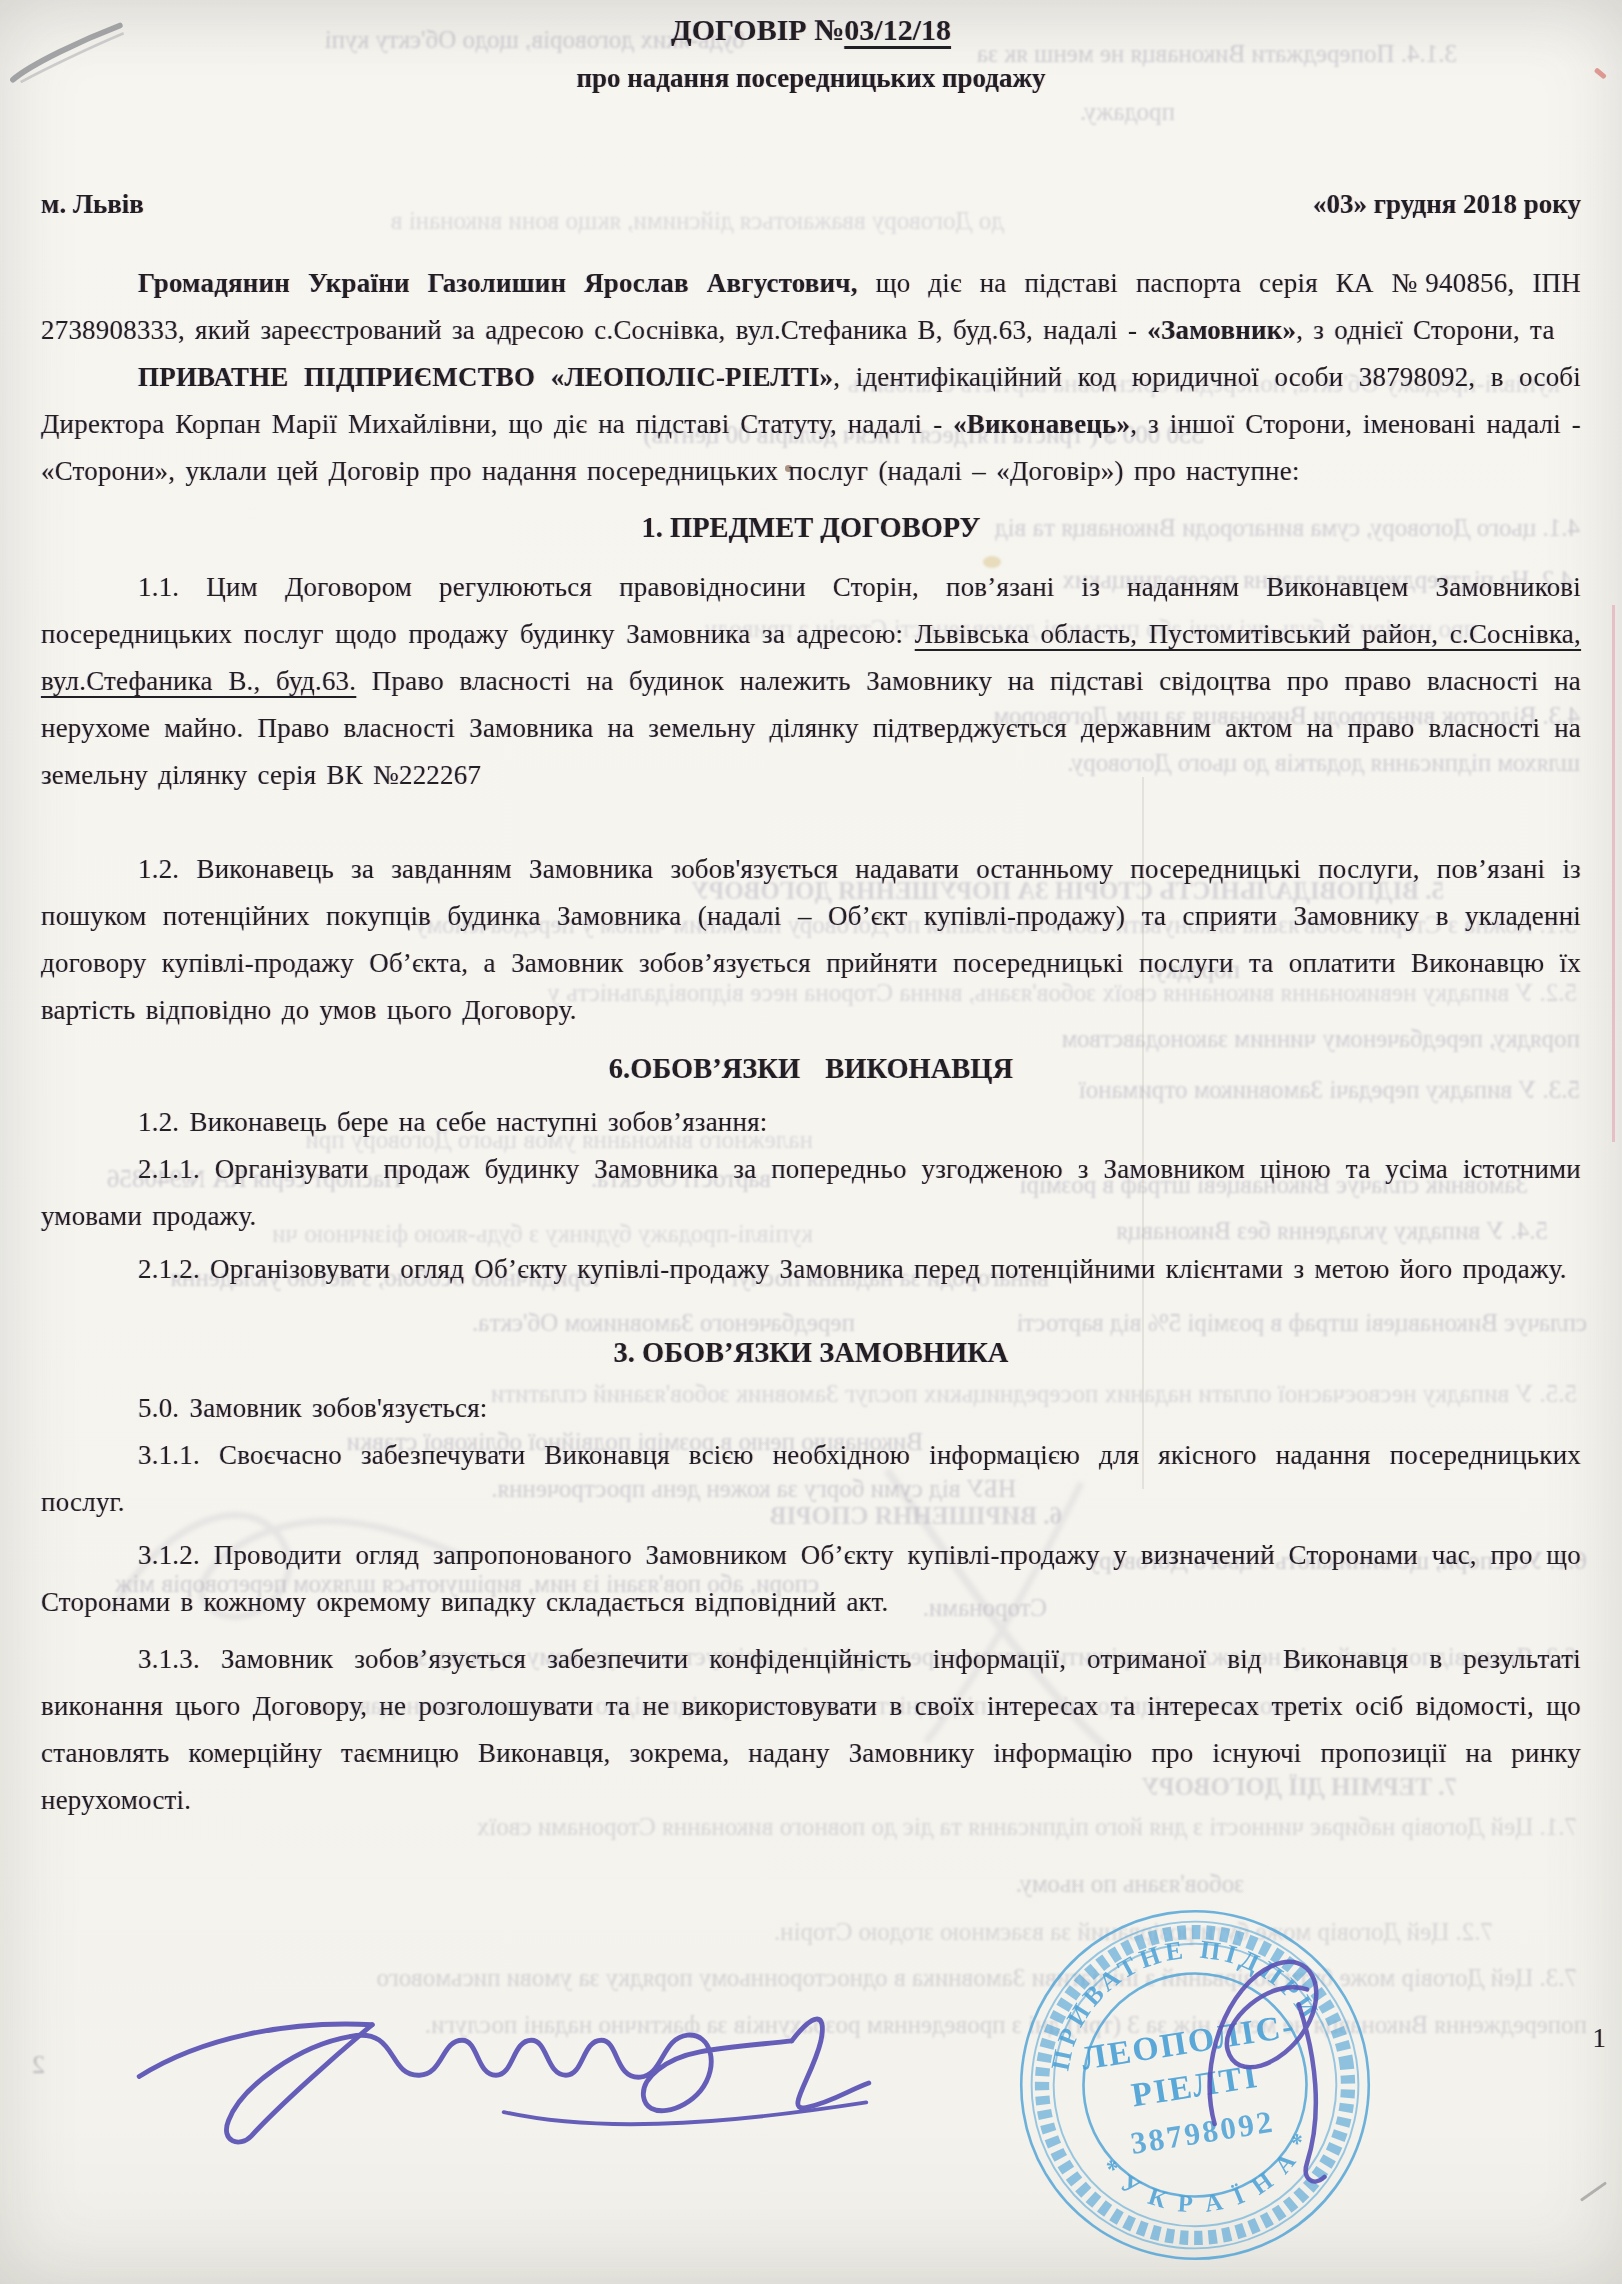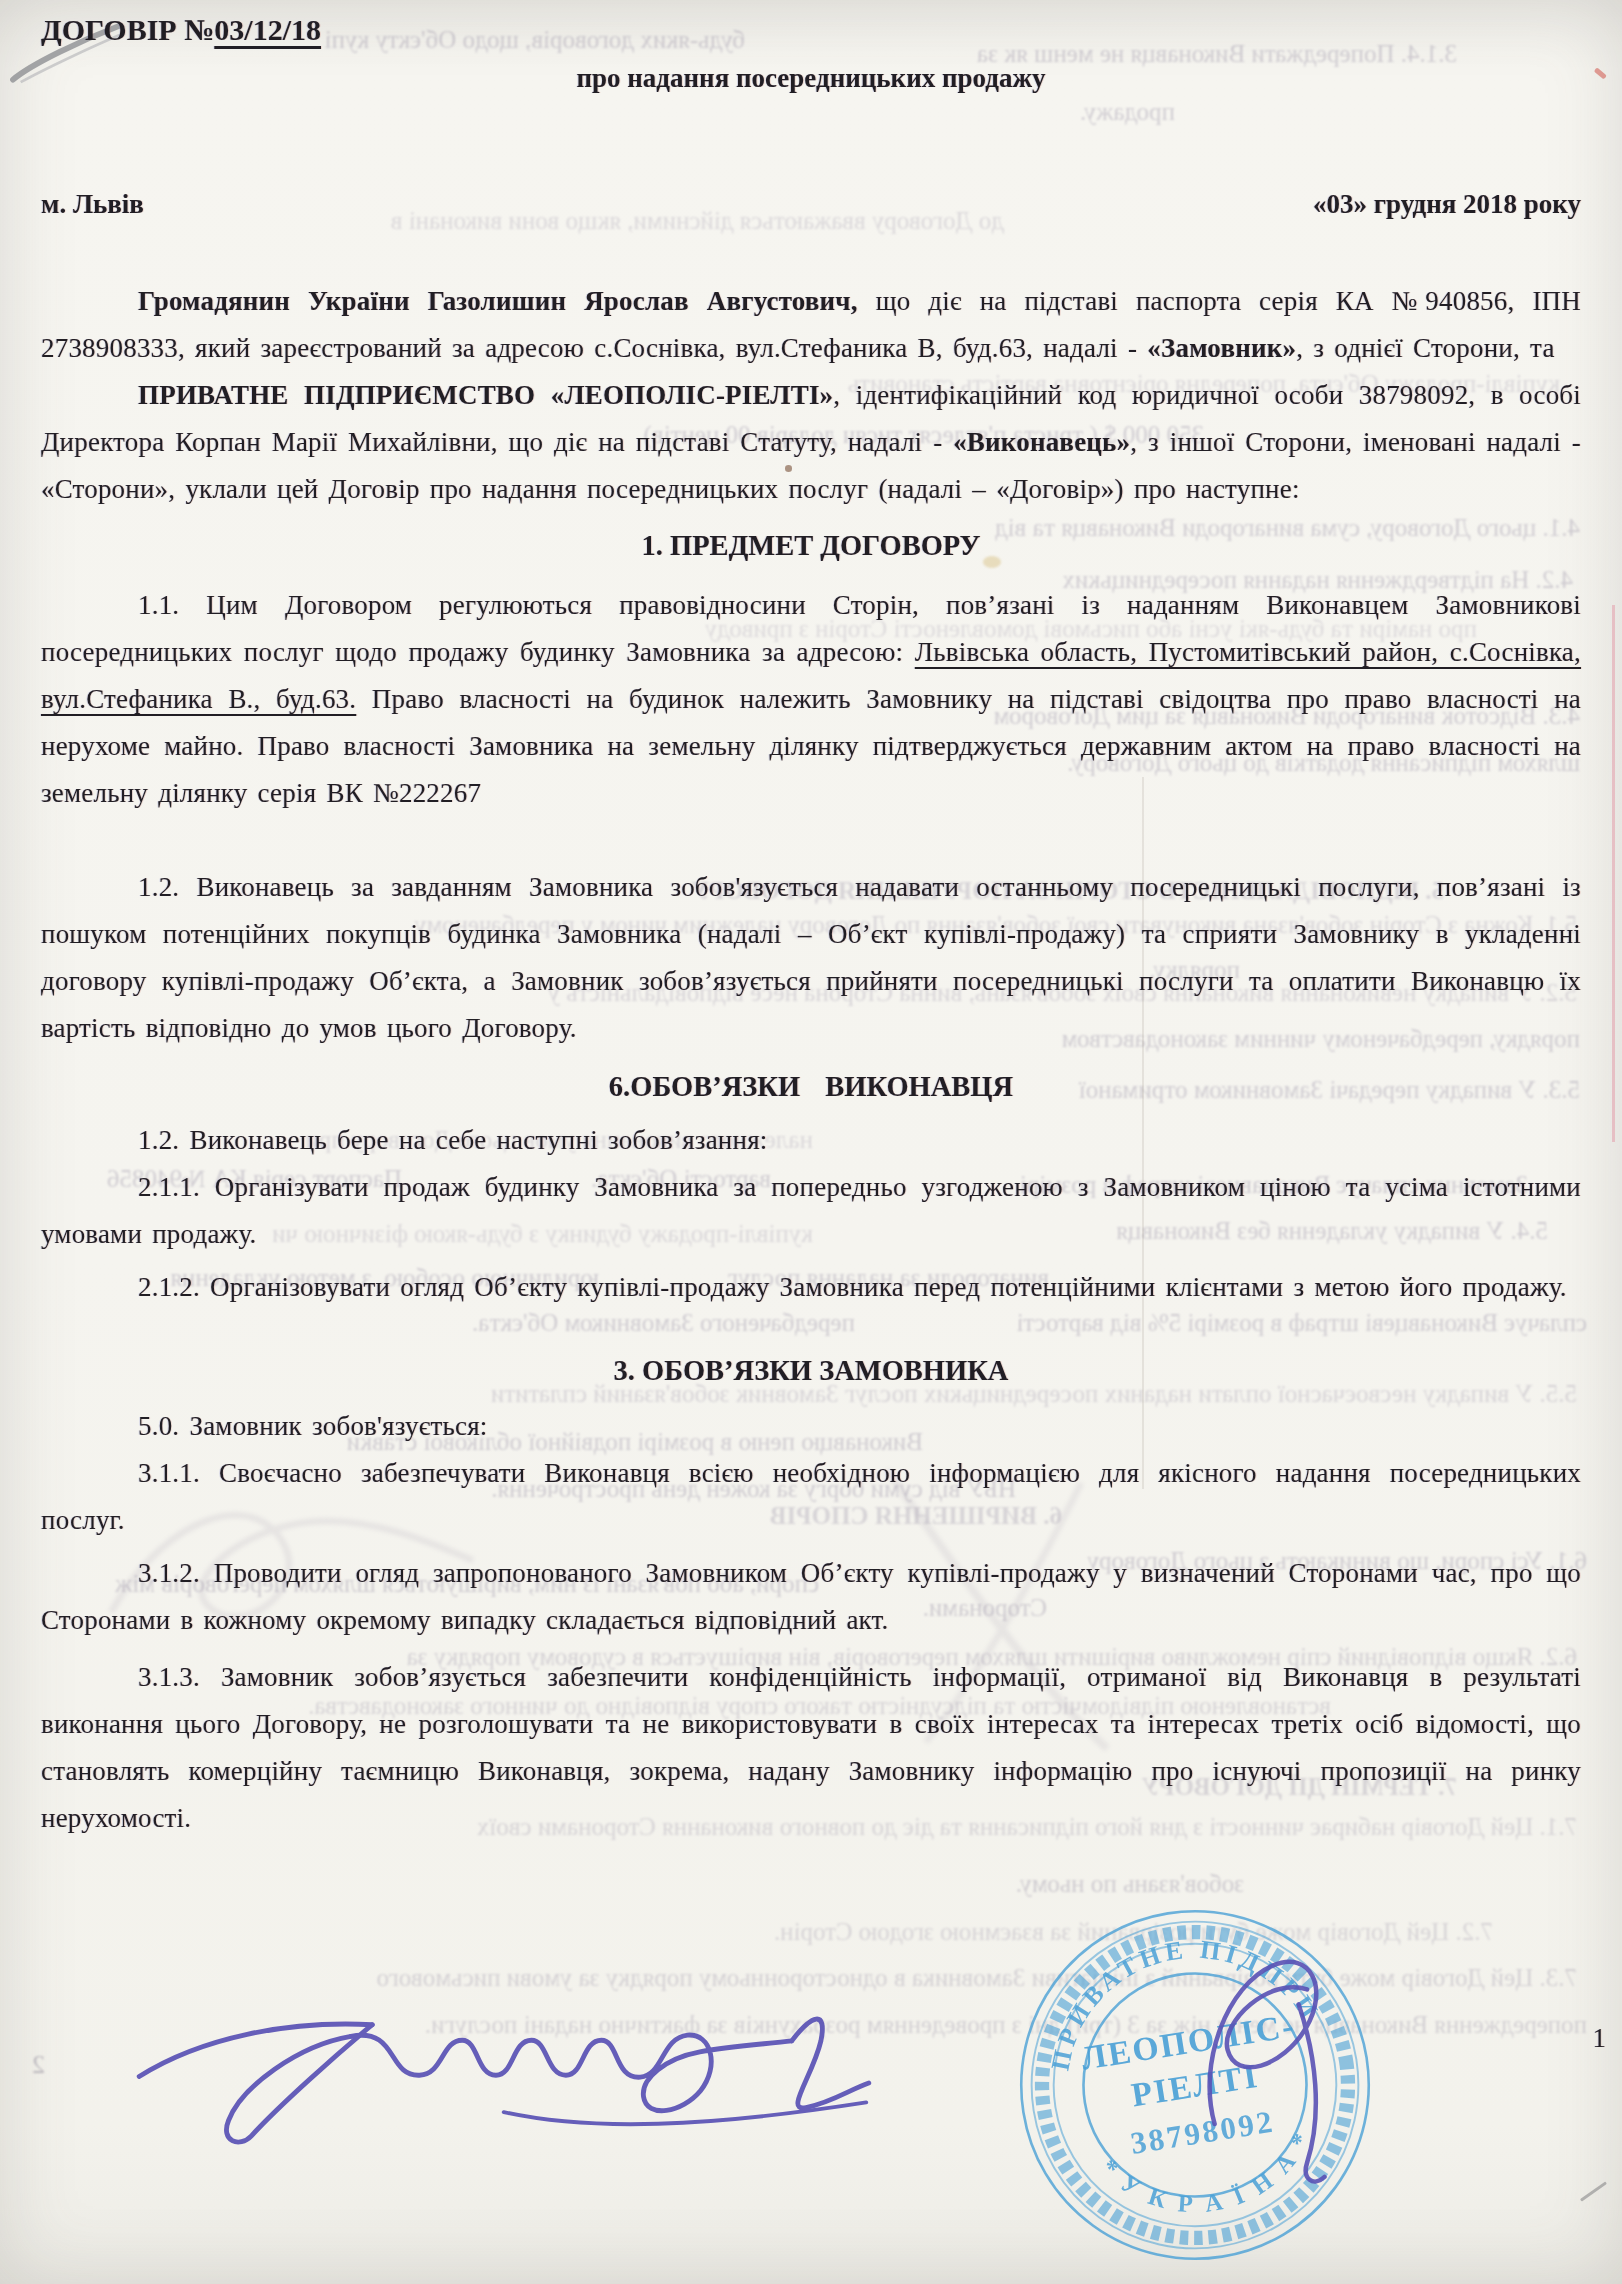--- a/index.html
+++ b/index.html
@@ -4,21 +4,21 @@
 <style>
   html,body{margin:0;padding:0;background:#7d7d7d;}
   .page{
     position:relative;width:1623px;height:2284px;overflow:hidden;
     background:linear-gradient(180deg,#efeee9 0%,#f6f5f0 3%,#f5f4ef 55%,#f3f2ec 93%,#edece6 100%);
     font-family:"Liberation Serif","DejaVu Serif",serif;color:#211e24;
     box-shadow:inset 0 0 78px rgba(90,85,75,.18);
   }
   .content{position:absolute;left:41px;top:0;width:1540px;z-index:2;
     text-shadow:0.9px 0 0 rgba(186,68,50,.16),-0.9px 0 0 rgba(62,74,186,.16);}
-  .title{text-align:left;font-weight:700;font-size:30px;line-height:35px;margin-top:11.7px;}
+  .title{text-align:center;font-weight:700;font-size:30px;line-height:35px;margin-top:11.7px;}
   .subtitle{text-align:center;font-weight:700;font-size:27px;line-height:32px;margin-top:15.5px;}
   .u2{text-decoration:underline;text-decoration-thickness:2.6px;text-underline-offset:5.8px;}
   .cityrow{display:flex;justify-content:space-between;font-weight:700;font-size:27px;margin-top:95px;}
   .para{text-align:justify;text-indent:97px;font-size:27px;line-height:47px;margin:0;word-spacing:3.2px;letter-spacing:0.2px;}
   .para .b{font-weight:700;}
   .para .u{text-decoration:underline;text-decoration-thickness:2.3px;text-underline-offset:5.8px;}
   .sec{text-align:center;font-weight:700;font-size:28.5px;line-height:47px;margin:0;}
   .gap-wide{word-spacing:18px;}
   .bleedlayer{position:absolute;inset:0;z-index:0;}
   .bleed{position:absolute;transform:scaleX(-1);filter:blur(1.2px);color:#6f6585;opacity:.28;
@@ -101,21 +101,21 @@
 
   <div class="content">
     <div class="title"><span>ДОГОВІР №</span><span class="u2">03/12/18</span></div>
     <div class="subtitle">про надання посередницьких продажу</div>
 
     <div class="cityrow">
       <span>м. Львів</span>
       <span>«03» грудня 2018 року</span>
     </div>
 
-    <p class="para" style="margin-top:58px"><span class="b">Громадянин України Газолишин Ярослав Августович, </span><span>що діє на підставі паспорта серія КА №940856, ІПН 2738908333, який зареєстрований за адресою с.Соснівка, вул.Стефаника В, буд.63,  надалі - </span><span class="b">«Замовник»</span><span>, з однієї Сторони, та</span></p>
+    <p class="para" style="margin-top:40px"><span class="b">Громадянин України Газолишин Ярослав Августович, </span><span>що діє на підставі паспорта серія КА №940856, ІПН 2738908333, який зареєстрований за адресою с.Соснівка, вул.Стефаника В, буд.63,  надалі - </span><span class="b">«Замовник»</span><span>, з однієї Сторони, та</span></p>
     <p class="para"><span class="b">ПРИВАТНЕ ПІДПРИЄМСТВО «ЛЕОПОЛІС-РІЕЛТІ»</span><span>, ідентифікаційний код юридичної особи 38798092, в особі Директора Корпан Марії Михайлівни, що діє на підставі Статуту,  надалі - </span><span class="b">«Виконавець»</span><span>, з іншої Сторони, іменовані надалі  - «Сторони», уклали цей Договір про надання посередницьких послуг (надалі – «Договір») про наступне:</span></p>
 
     <h3 class="sec" style="margin-top:9px">1. ПРЕДМЕТ ДОГОВОРУ</h3>
     <p class="para" style="margin-top:13px"><span>1.1. Цим Договором регулюються правовідносини Сторін, пов’язані із наданням Виконавцем Замовникові посередницьких послуг щодо продажу будинку Замовника за адресою: </span><span class="u">Львівська область, Пустомитівський район, с.Соснівка, вул.Стефаника В., буд.63.</span><span> Право власності на будинок належить Замовнику на підставі свідоцтва про право власності на нерухоме майно.  Право власності Замовника на земельну ділянку підтверджується державним актом на право власності на земельну ділянку серія ВК №222267</span></p>
     <p class="para" style="margin-top:47px"><span>1.2.  Виконавець за завданням Замовника  зобов'язується надавати останньому посередницькі послуги, пов’язані із пошуком потенційних покупців будинка Замовника (надалі – Об’єкт купівлі-продажу) та сприяти Замовнику в укладенні договору купівлі-продажу Об’єкта, а Замовник зобов’язується прийняти посередницькі послуги та оплатити Виконавцю їх вартість відповідно до умов цього Договору.</span></p>
 
     <h3 class="sec gap-wide" style="margin-top:10.4px">6.ОБОВ’ЯЗКИ ВИКОНАВЦЯ</h3>
     <p class="para" style="margin-top:7.8px"><span>1.2. Виконавець бере на себе наступні зобов’язання:</span></p>
     <p class="para"><span>2.1.1. Організувати продаж будинку Замовника за попередньо узгодженою з Замовником ціною та усіма істотними умовами продажу.</span></p>
     <p class="para" style="margin-top:5.2px"><span>2.1.2. Організовувати огляд Об’єкту купівлі-продажу Замовника перед потенційними клієнтами з метою його продажу.</span></p>

